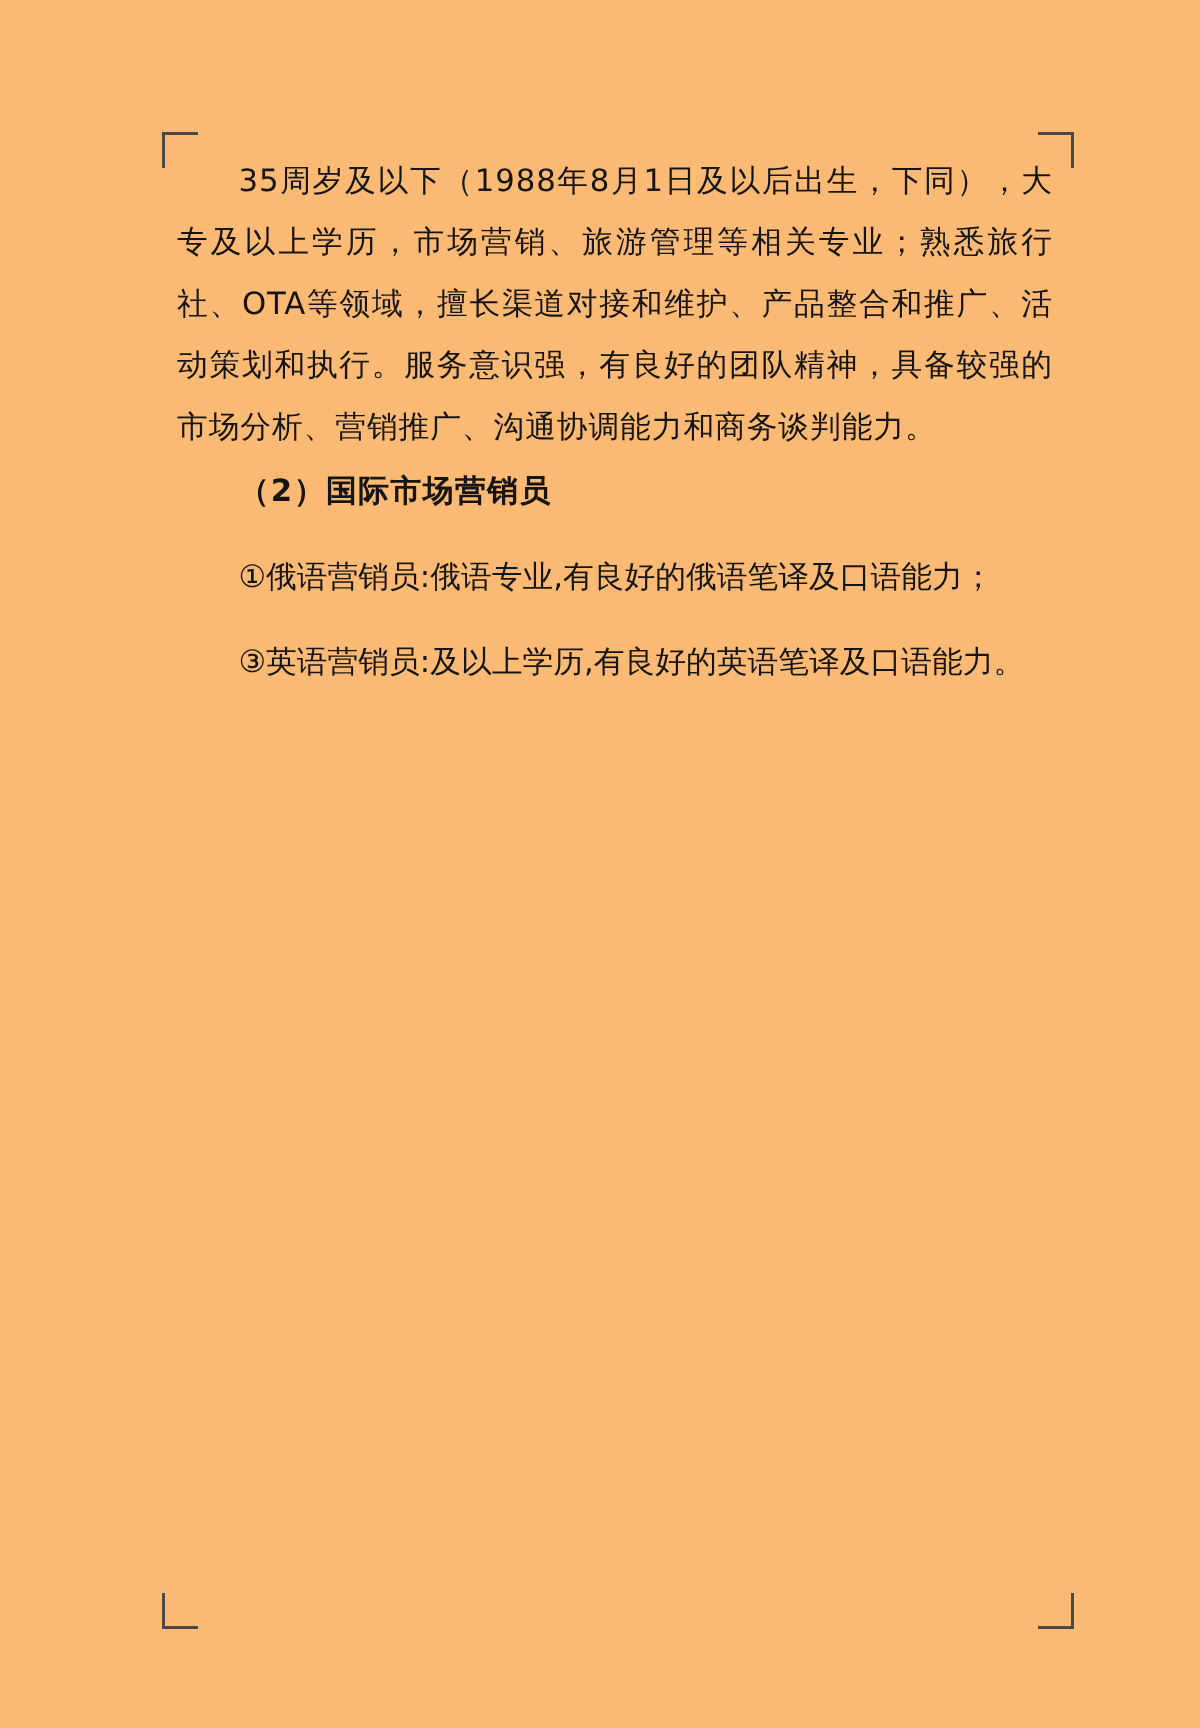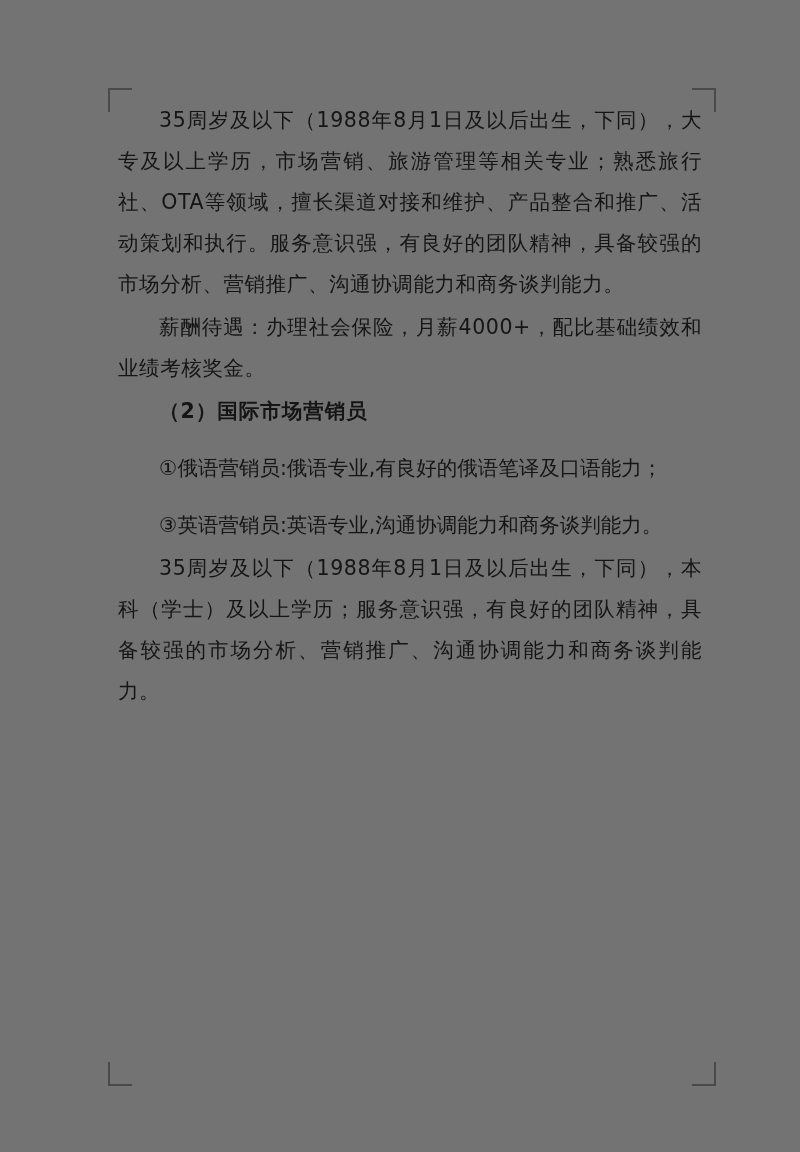--- a/index.html
+++ b/index.html
@@ -11,21 +11,21 @@
     height: 1152px;
     background: #ffffff;
     font-family: "DejaVu Sans", "Liberation Sans", sans-serif;
     color: #111111;
     overflow: hidden;
   }
   .page {
     position: relative;
     width: 800px;
     height: 1152px;
-    background: #737373;
+    background: #fdba74;
   }
   
   .mark {
     position: absolute;
     width: 22px;
     height: 22px;
   }
   .mark.tl { left: 108px; top: 88px; border-left: 2px solid #4a4a4a; border-top: 2px solid #4a4a4a; }
   .mark.tr { left: 692px; top: 88px; border-right: 2px solid #4a4a4a; border-top: 2px solid #4a4a4a; }
   .mark.bl { left: 108px; top: 1062px; border-left: 2px solid #4a4a4a; border-bottom: 2px solid #4a4a4a; }
@@ -63,19 +63,17 @@
 <body>
 
 <div class="page">
   <div class="mark tl"></div>
   <div class="mark tr"></div>
   <div class="mark bl"></div>
   <div class="mark br"></div>
 
   <div class="content">
     <p class="indent">35周岁及以下（1988年8月1日及以后出生，下同），大专及以上学历，市场营销、旅游管理等相关专业；熟悉旅行社、OTA等领域，擅长渠道对接和维护、产品整合和推广、活动策划和执行。服务意识强，有良好的团队精神，具备较强的市场分析、营销推广、沟通协调能力和商务谈判能力。</p>
-    <p class="indent">薪酬待遇：办理社会保险，月薪4000+，配比基础绩效和业绩考核奖金。</p>
     <p class="bold">（2）国际市场营销员</p>
     <p class="indent tight">①俄语营销员:俄语专业,有良好的俄语笔译及口语能力；</p>
-    <p class="indent tight">③英语营销员:英语专业,沟通协调能力和商务谈判能力。</p>
-    <p class="indent">35周岁及以下（1988年8月1日及以后出生，下同），本科（学士）及以上学历；服务意识强，有良好的团队精神，具备较强的市场分析、营销推广、沟通协调能力和商务谈判能力。</p>
+    <p class="indent tight">③英语营销员:及以上学历,有良好的英语笔译及口语能力。</p>
   </div>
 </div>
 
 </body></html>

